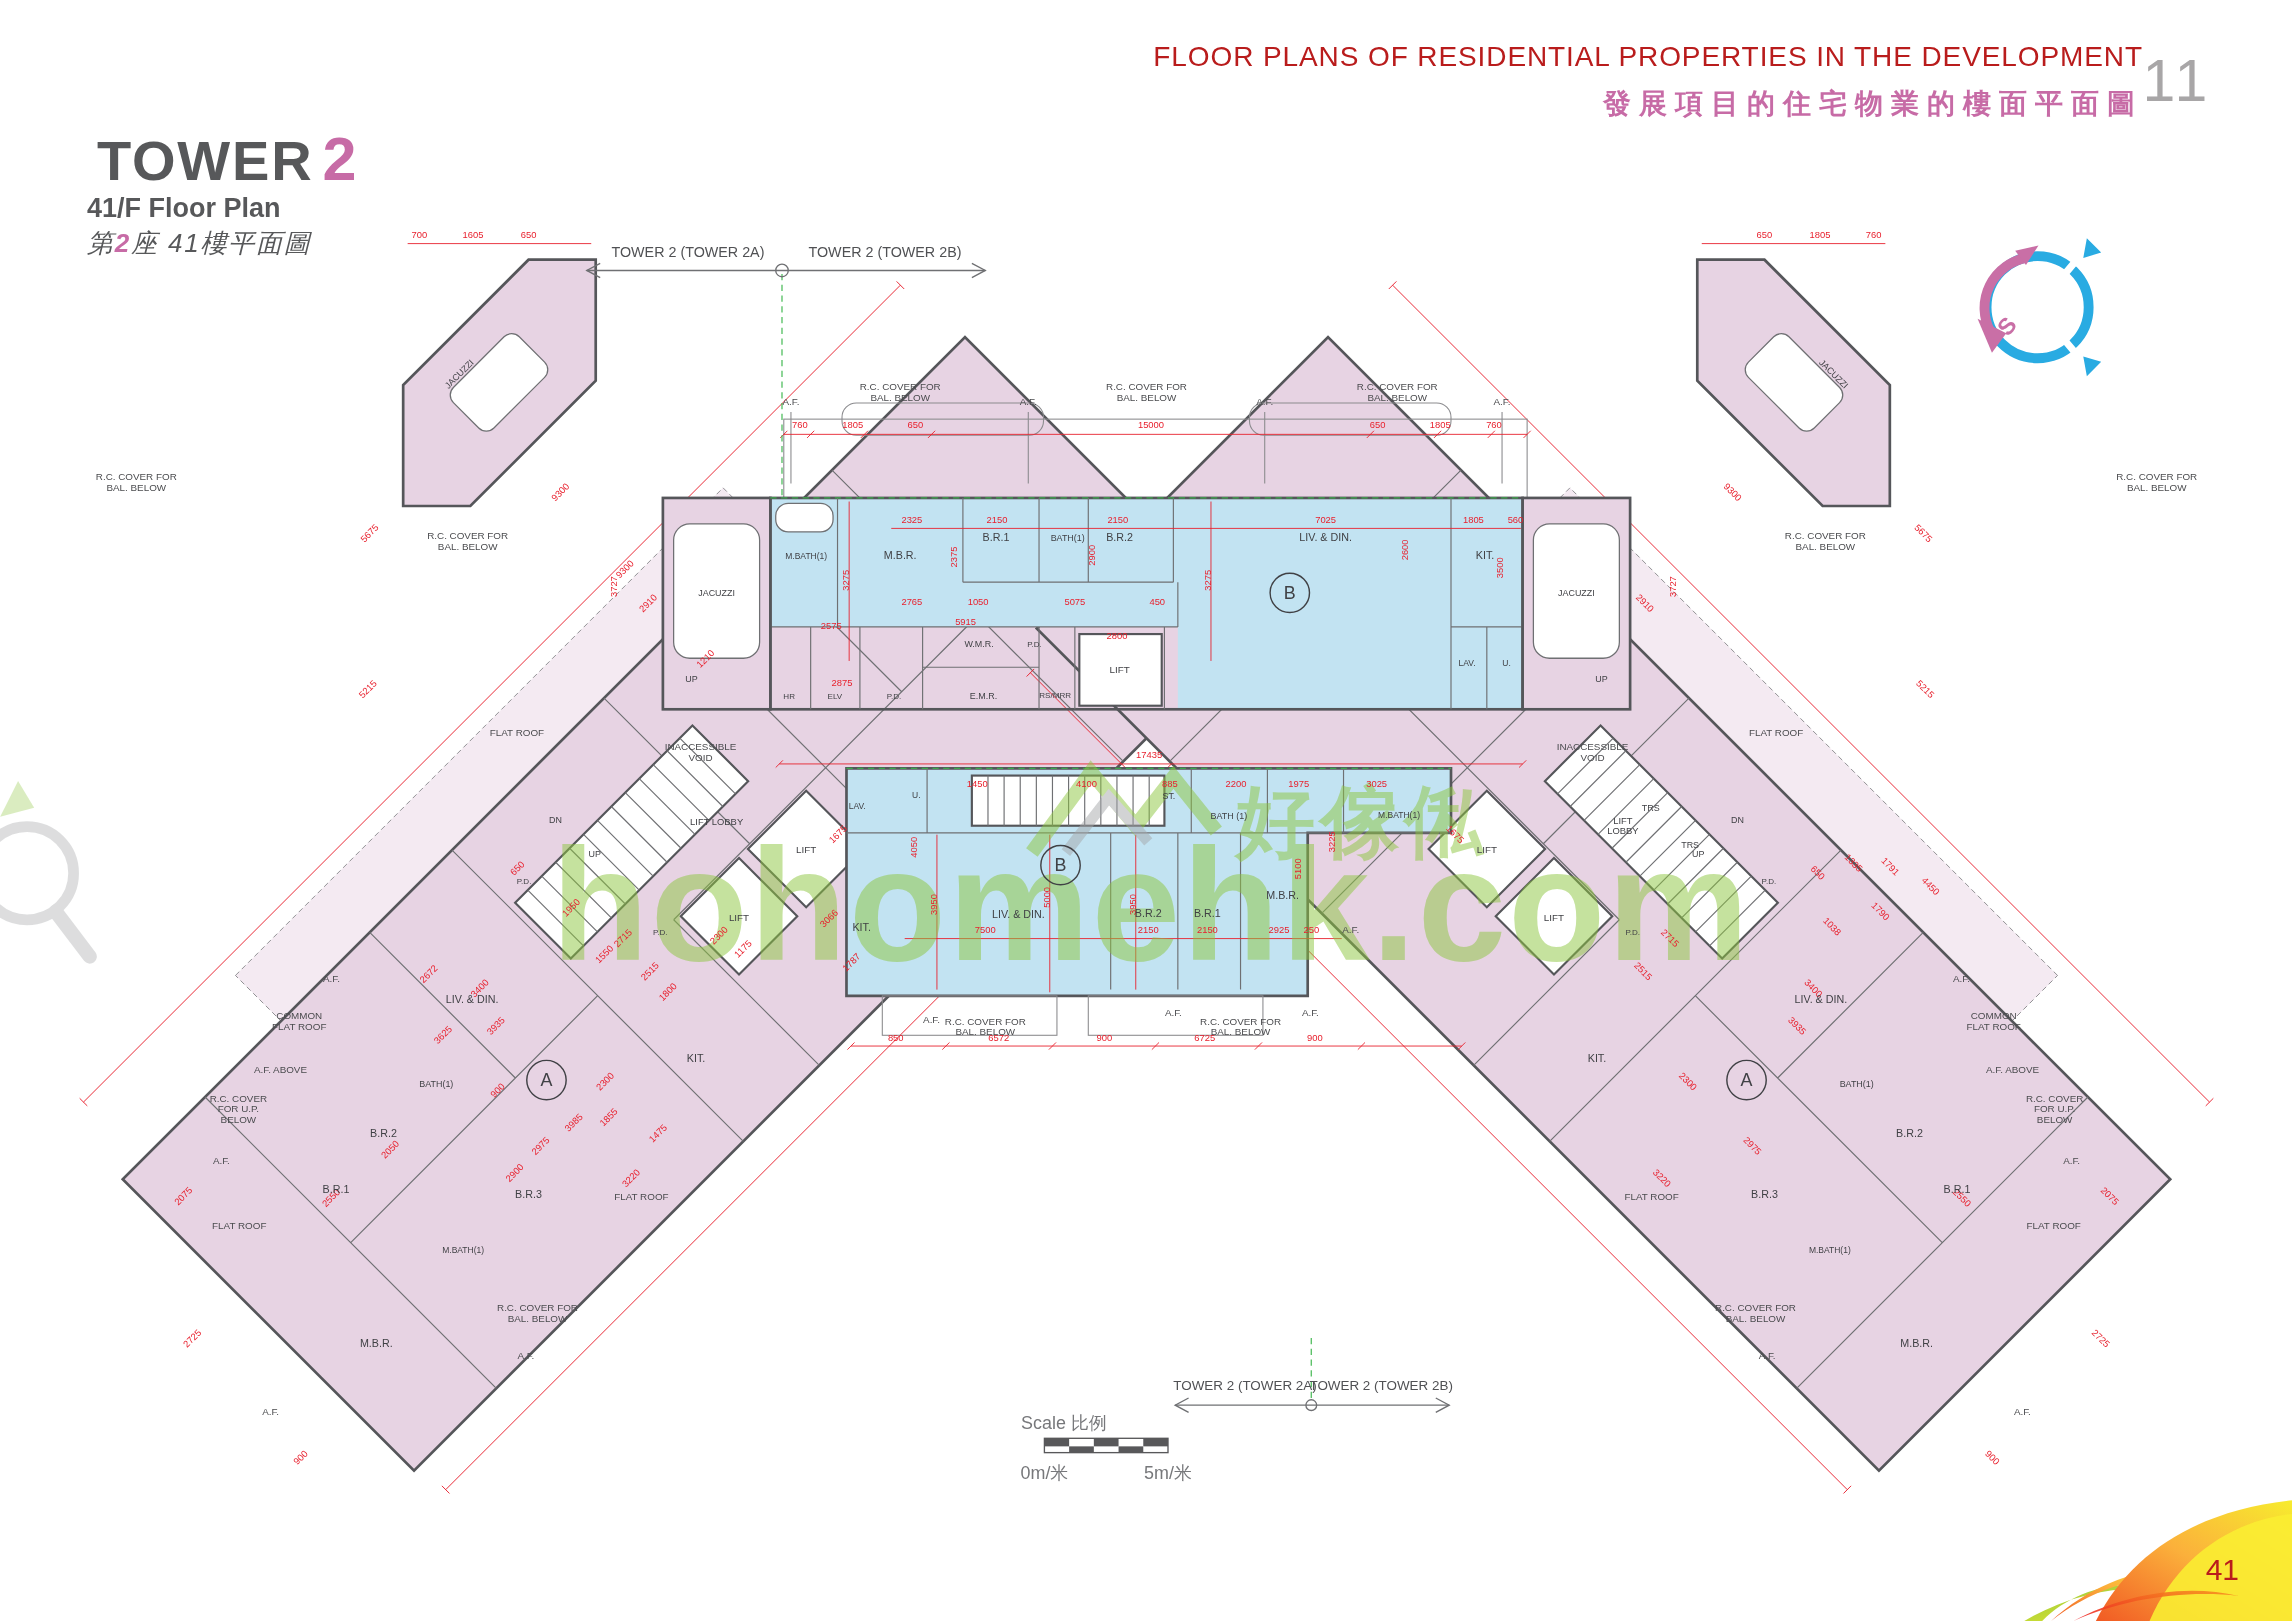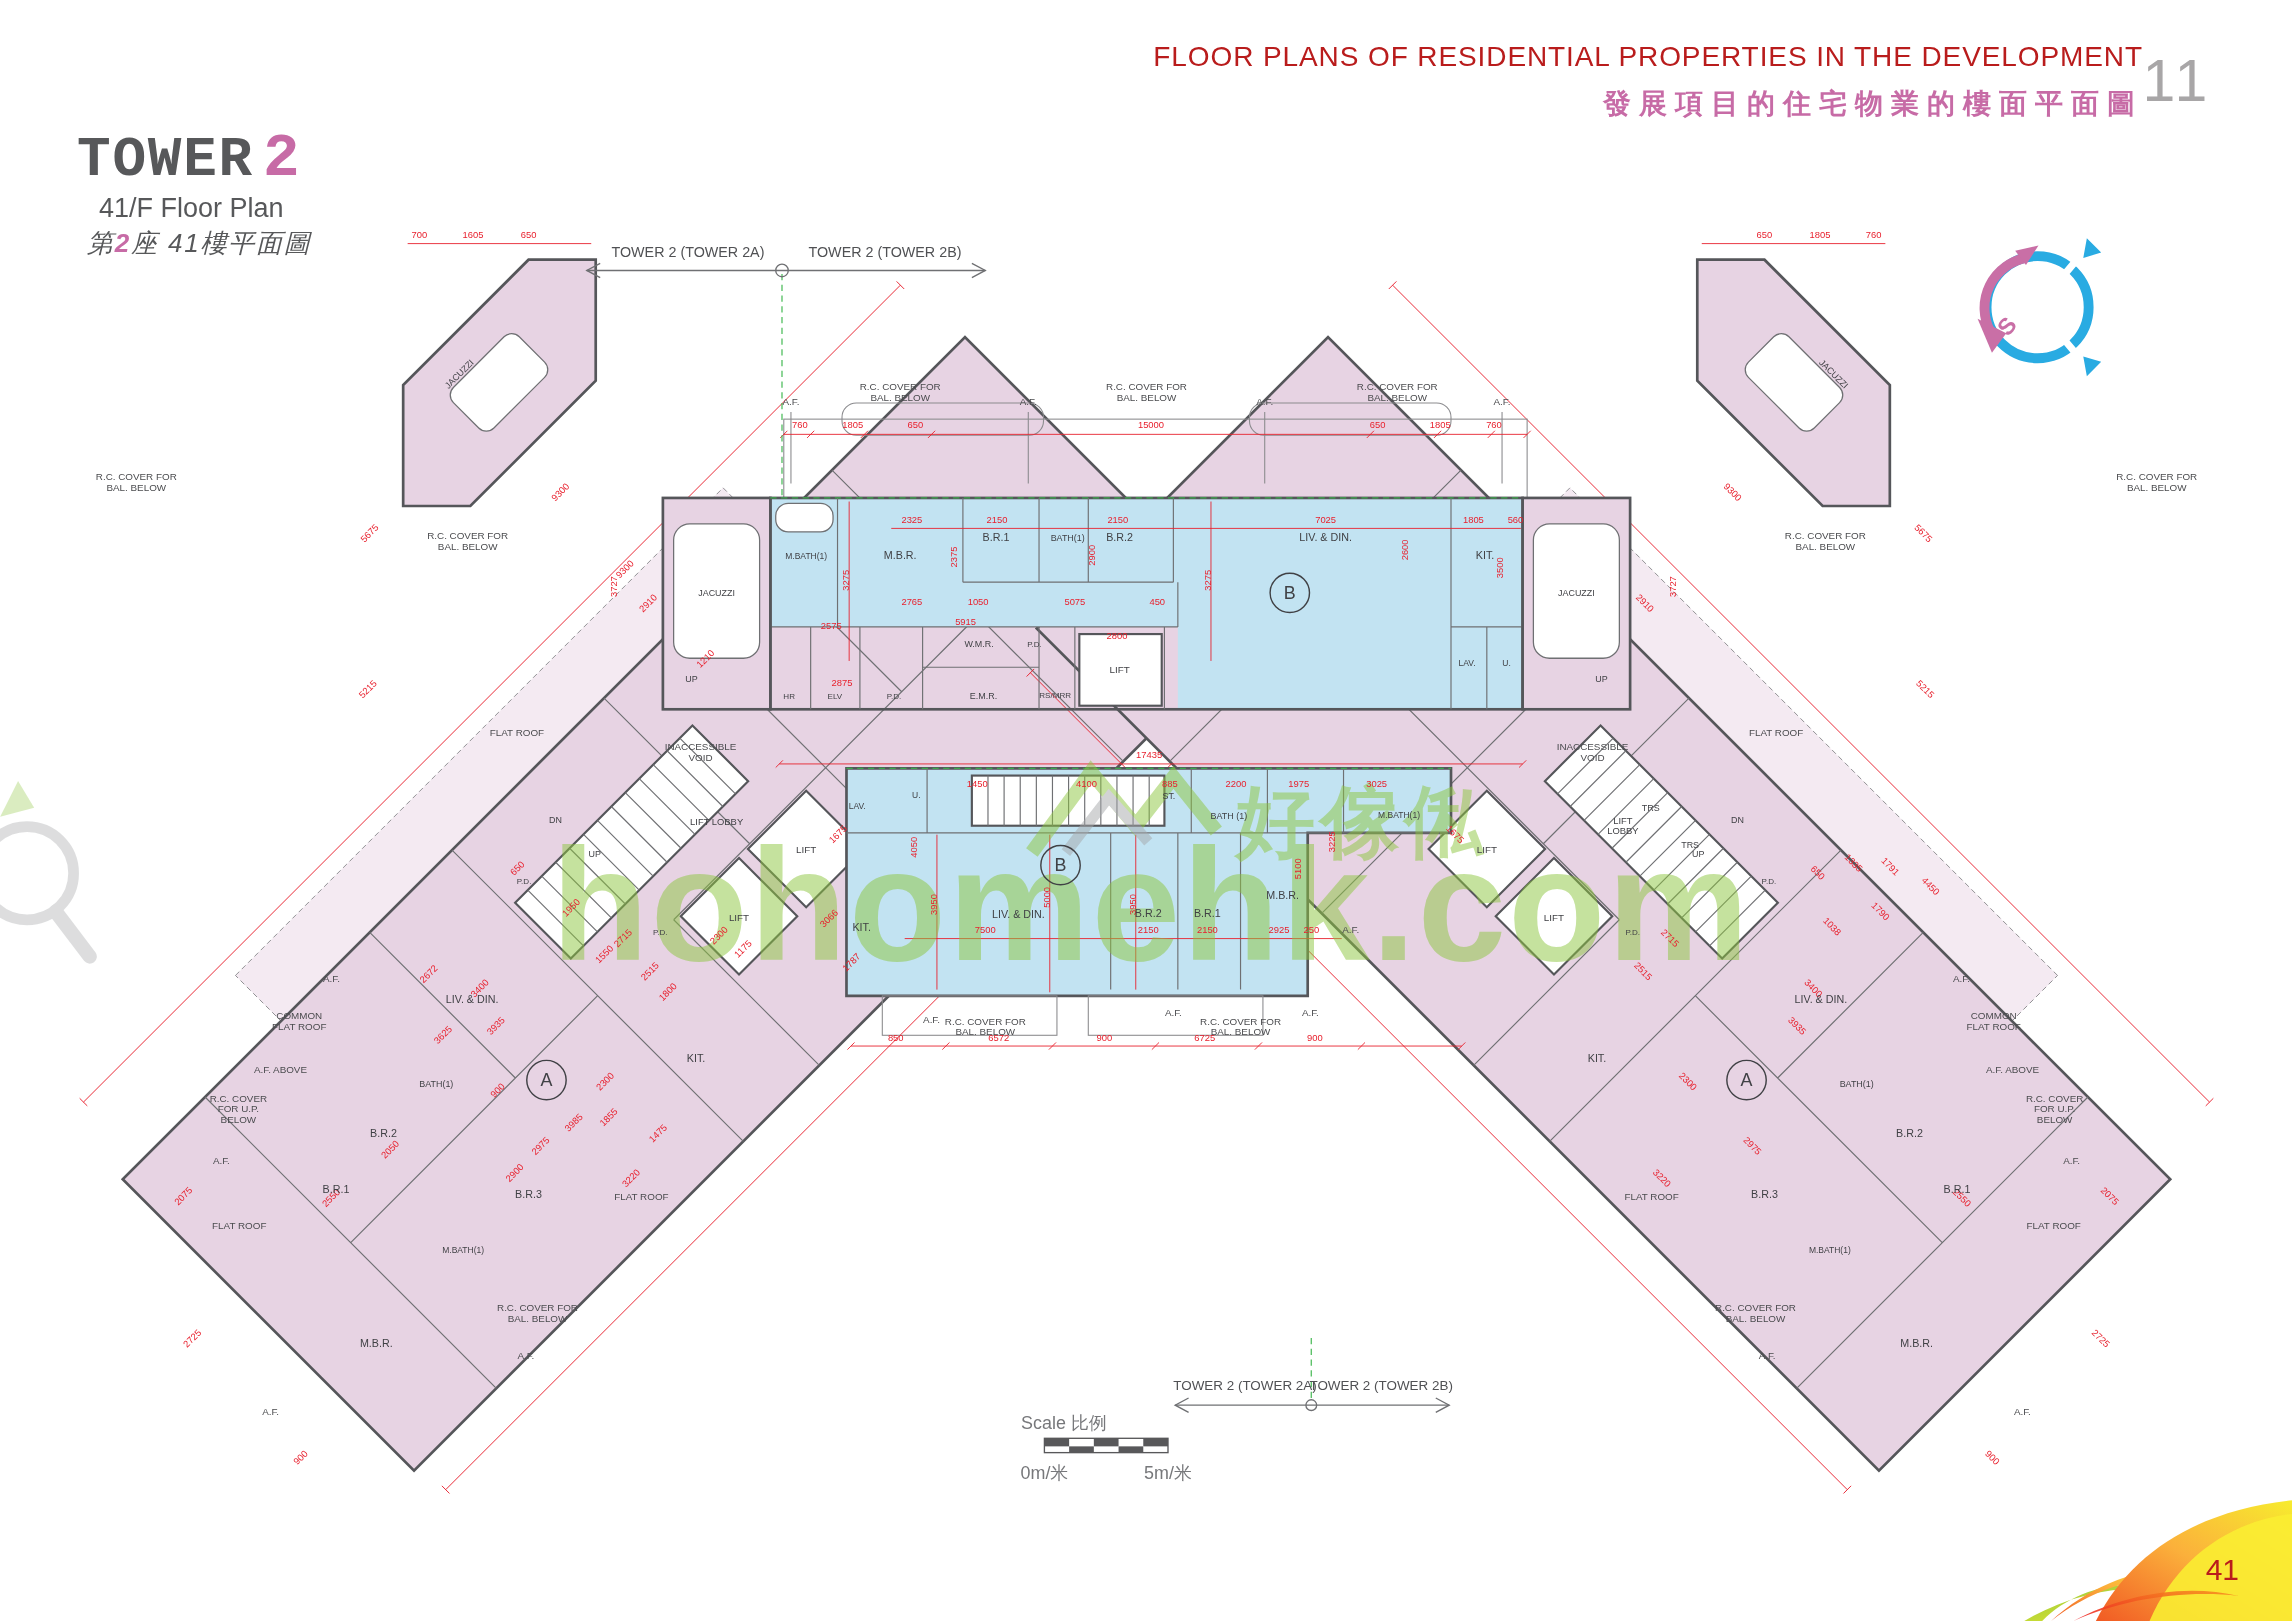--- a/index.html
+++ b/index.html
@@ -4,23 +4,23 @@
 <style>
   html,body{margin:0;padding:0;background:#fff;}
   body{width:2293px;height:1621px;position:relative;overflow:hidden;
        font-family:"Liberation Sans","DejaVu Sans",sans-serif;color:#57585a;}
   .abs{position:absolute;}
   
   .hdr-en{top:41px;right:150px;font-size:28px;font-weight:400;letter-spacing:0.9px;color:#b91c1c;}
   .hdr-zh{top:77px;right:150px;font-size:28px;font-weight:700;letter-spacing:8px;color:#c76ba6;margin-top:8px;}
   .page-tab{top:47px;right:82px;font-size:59px;font-weight:400;color:#a8a6a7;letter-spacing:3.6px;}
   
-  .tower{top:124px;left:77px;font-size:56px;font-weight:700;letter-spacing:1.8px;color:#57585a;font-family:Liberation Mono, monospace;}
+  .tower{top:124px;left:97px;font-size:56px;font-weight:700;letter-spacing:1.8px;color:#57585a;}
   .tower .pinknum{color:#c76ba6;font-size:61px;margin-left:9px;}
-  .floor-en{top:193px;left:87px;font-size:27px;font-weight:400;color:#57585a;margin-left:12px;}
+  .floor-en{top:193px;left:87px;font-size:27px;font-weight:700;color:#57585a;}
   .floor-zh{top:226px;left:87px;font-size:26px;font-weight:400;color:#57585a;letter-spacing:1.8px;font-style:italic;}
   .floor-zh .pinknum{color:#c76ba6;font-weight:700;}
   .page-num{bottom:34px;right:54px;font-size:30px;color:#b91c1c;margin-left:39px;}
   
   text{font-family:"Liberation Sans","DejaVu Sans",sans-serif;}
   text.dim{fill:#e8212e;font-size:10.5px;text-anchor:middle;}
   text.room{fill:#404145;font-size:12px;text-anchor:middle;}
   text.annot{fill:#4a4b4e;font-size:11px;text-anchor:middle;}
   text.marker-label{fill:#505154;font-size:16px;text-anchor:middle;font-weight:400;}
   text.marker-label.small{font-size:15px;}

